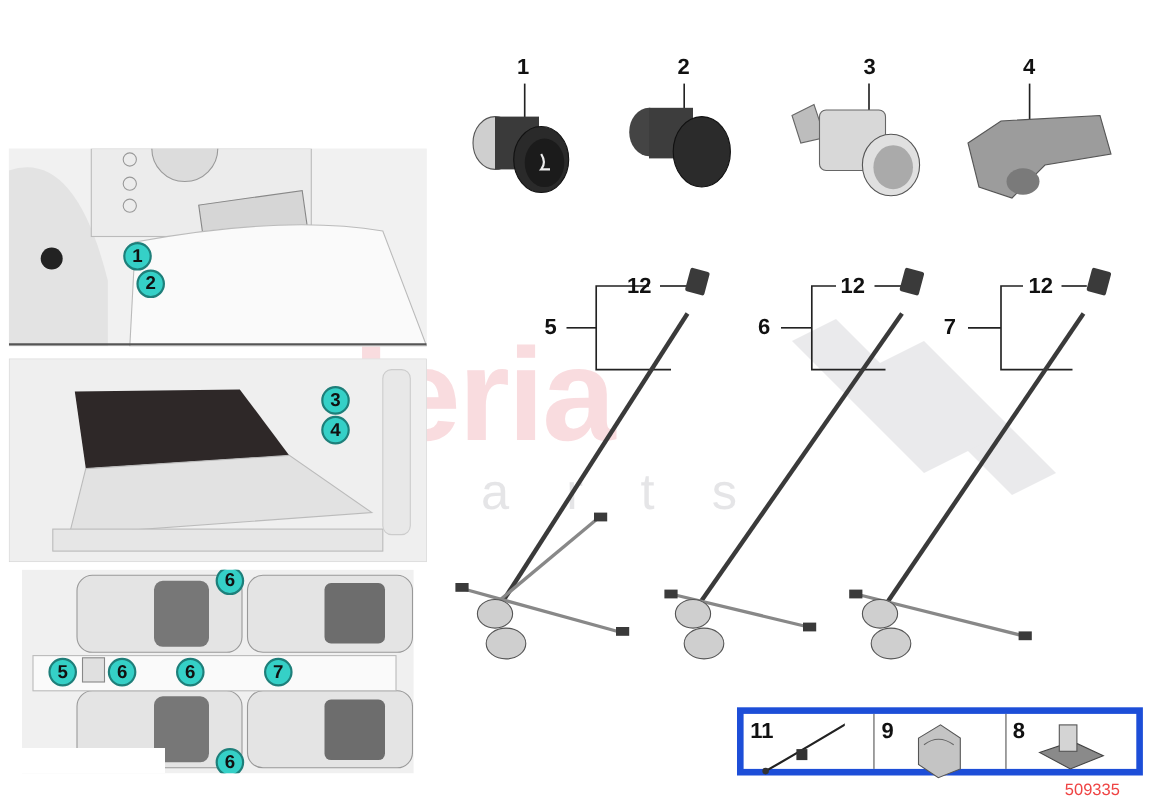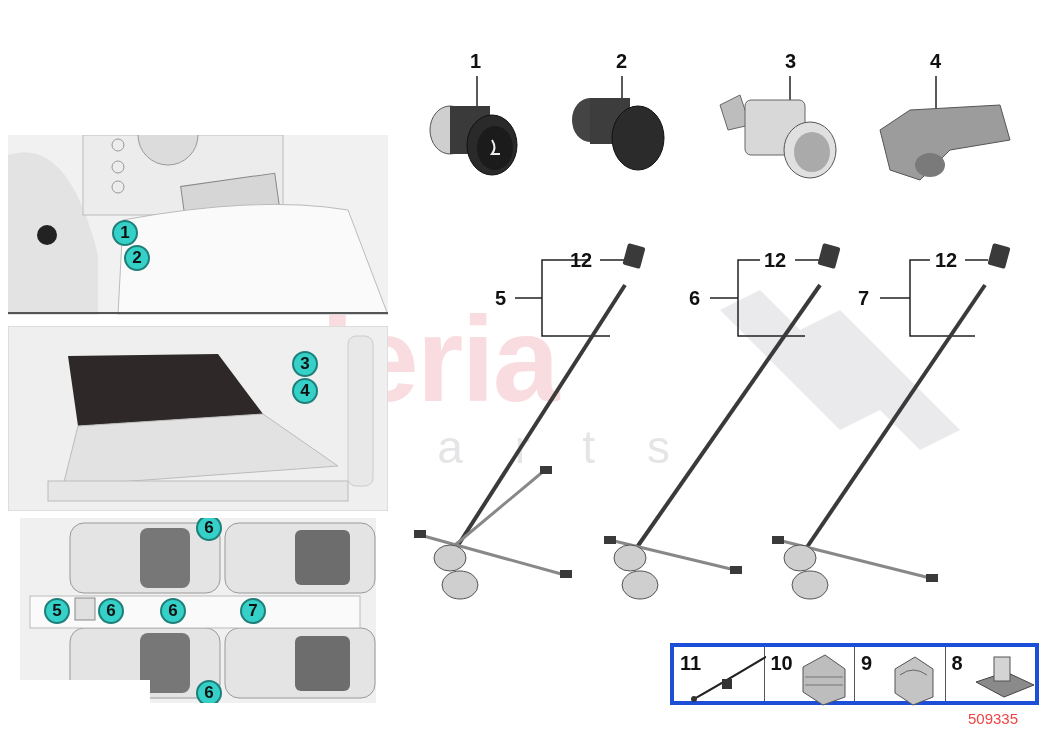--- a/index.html
+++ b/index.html
@@ -4,21 +4,21 @@
 <style>
   html, body { margin:0; padding:0; background:#ffffff; }
   body { width:1050px; height:735px; position:relative; overflow:hidden; font-family:"Liberation Sans", sans-serif; }
   .abs { position:absolute; }
   .panel { position:absolute; background:#f3f3f3; overflow:hidden; }
   .callout { position:absolute; width:26px; height:26px; border-radius:50%; background:#35d0c7; border:2px solid #1e7f7a; box-sizing:border-box;
              font-weight:bold; font-size:17px; color:#111; display:flex; align-items:center; justify-content:center; font-family:"Liberation Sans", sans-serif; }
   .num { position:absolute; font-weight:bold; font-size:20px; color:#111; font-family:"Liberation Sans", sans-serif; }
   .wm-main { position:absolute; left:80px; top:290px; font-size:120px; font-weight:bold; color:rgba(235,130,140,0.28); letter-spacing:-2px; font-family:"Liberation Sans", sans-serif; }
   .wm-sub { position:absolute; left:75px; top:420px; font-size:46px; color:rgba(150,150,160,0.25); letter-spacing:52px; font-family:"Liberation Sans", sans-serif; }
-  .legend-box { position:absolute; left:670px; top:643px; width:369px; height:62px; border:4px solid #1d4ed8; display:flex; box-sizing:border-box; }
+  .legend-box { position:absolute; left:670px; top:643px; width:369px; height:62px; border:6px solid #1d4ed8; display:flex; box-sizing:border-box; }
   .legend-cell { flex:1; border-right:1px solid #555; position:relative; }
   .legend-cell:last-child { border-right:none; }
   .legend-num { position:absolute; left:6px; top:5px; font-weight:bold; font-size:20px; color:#111; }
   .partno { position:absolute; left:968px; top:710px; font-size:15px; color:#ef4444; }
 </style>
 </head>
 <body>
 
 <div class="wm-main">scuderia</div>
 <div class="wm-sub">car parts</div>
@@ -187,28 +187,20 @@
 <div class="legend-box">
   <div class="legend-cell">
     <span class="legend-num">11</span>
     <svg width="92" height="60" style="position:absolute;left:0;top:0">
       <path d="M20,52 Q50,35 95,8" stroke="#222" stroke-width="2" fill="none"></path>
       <rect x="48" y="32" width="10" height="10" fill="#333"></rect>
       <circle cx="20" cy="52" r="3" fill="#333"></circle>
     </svg>
   </div>
   <div class="legend-cell">
-    <span class="legend-num">10</span>
-    <svg width="92" height="60" style="position:absolute;left:0;top:0">
-      <polygon points="38,20 60,8 80,22 80,50 58,58 38,45" fill="#bdbdbd" stroke="#555"></polygon>
-      <line x1="40" y1="30" x2="78" y2="30" stroke="#777"></line>
-      <line x1="40" y1="38" x2="78" y2="38" stroke="#777"></line>
-    </svg>
-  </div>
-  <div class="legend-cell">
     <span class="legend-num">9</span>
     <svg width="92" height="60" style="position:absolute;left:0;top:0">
       <polygon points="40,22 60,10 78,22 78,50 58,58 40,46" fill="#c4c4c4" stroke="#555"></polygon>
       <path d="M45,28 Q58,18 72,28" stroke="#666" fill="none"></path>
     </svg>
   </div>
   <div class="legend-cell">
     <span class="legend-num">8</span>
     <svg width="92" height="60" style="position:absolute;left:0;top:0">
       <polygon points="30,35 60,25 88,38 58,50" fill="#8a8a8a" stroke="#444"></polygon>

